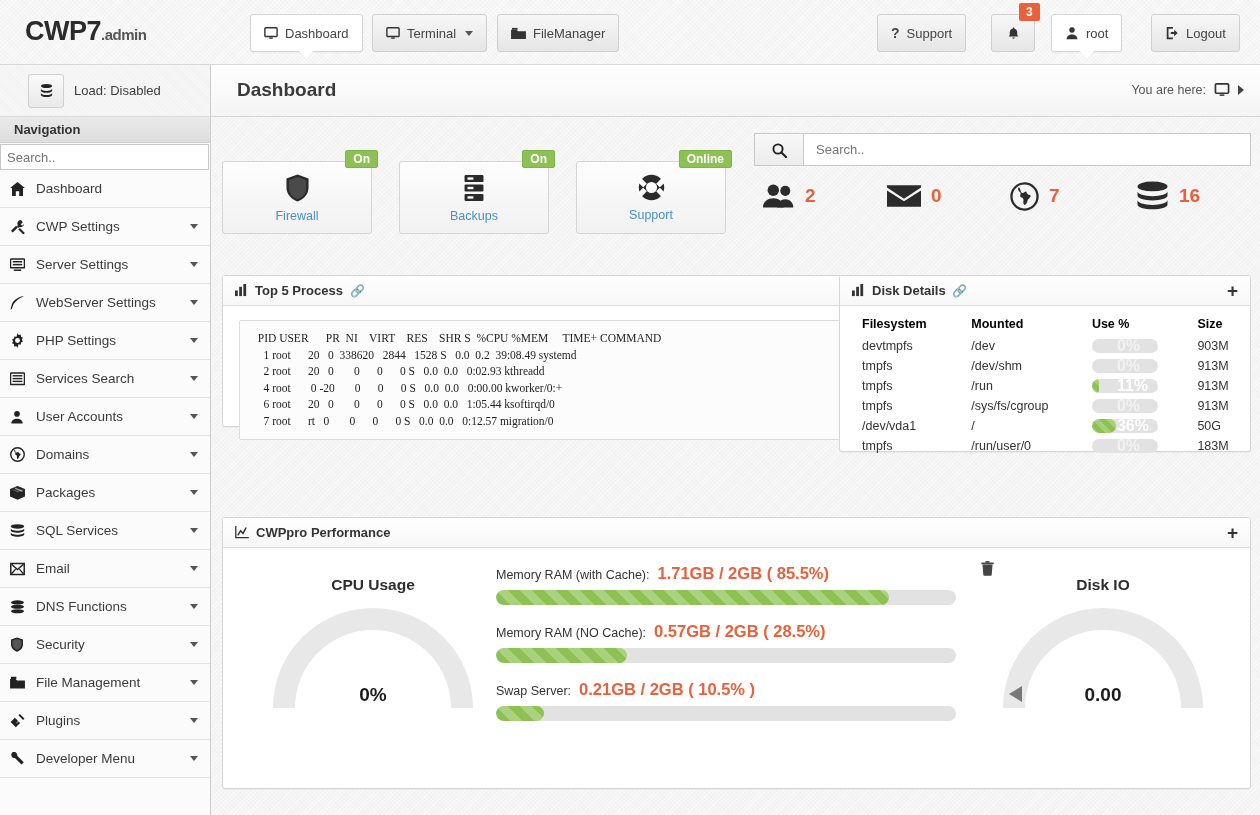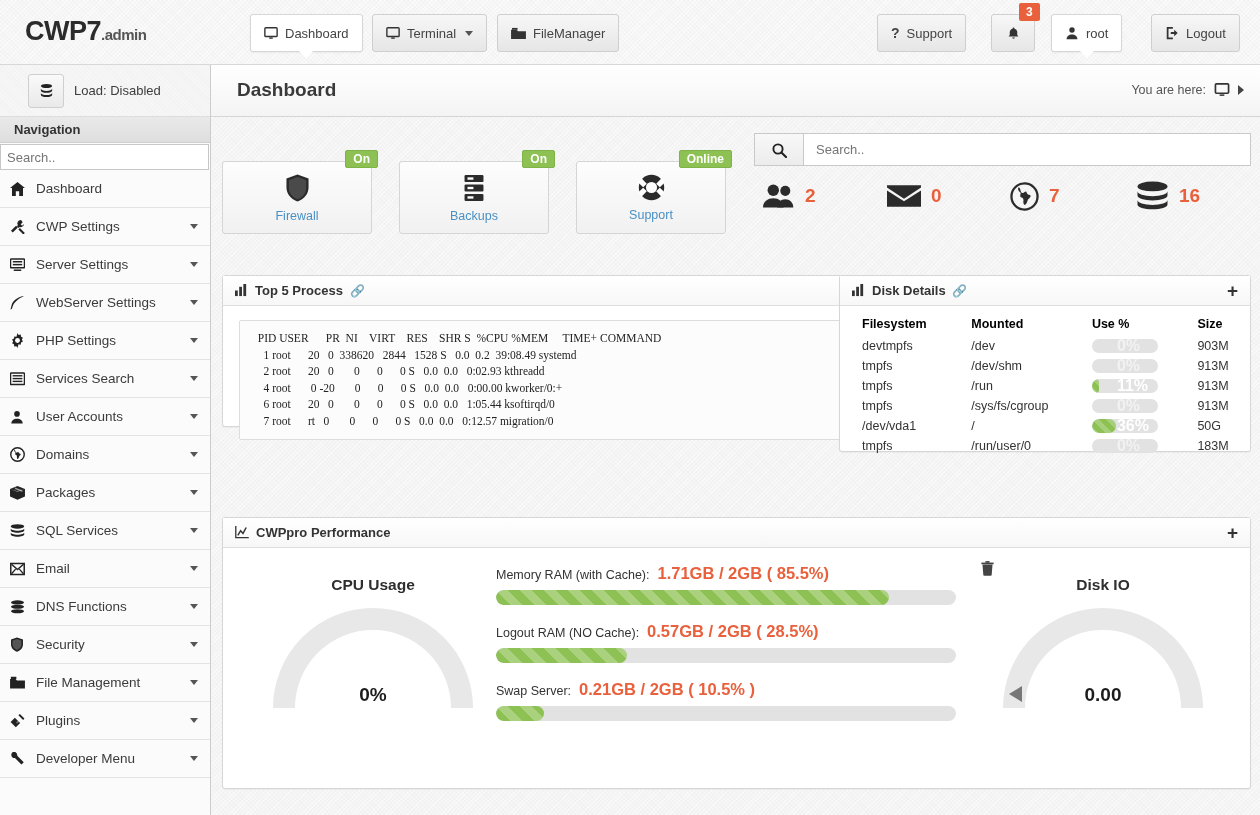--- a/index.html
+++ b/index.html
@@ -824,21 +824,21 @@
             <div class="mem-label-line">
               <span class="mem-label">Memory RAM (with Cache):</span>
               <span class="mem-value">1.71GB / 2GB ( 85.5%)</span>
             </div>
             <div class="mem-track">
               <div class="mem-fill" style="width: 85.5%;"></div>
             </div>
           </div>
           <div class="mem-row">
             <div class="mem-label-line">
-              <span class="mem-label">Logout RAM (NO Cache):</span>
+              <span class="mem-label">Memory RAM (NO Cache):</span>
               <span class="mem-value">0.57GB / 2GB ( 28.5%)</span>
             </div>
             <div class="mem-track">
               <div class="mem-fill" style="width: 28.5%;"></div>
             </div>
           </div>
           <div class="mem-row">
             <div class="mem-label-line">
               <span class="mem-label">Swap Server:</span>
               <span class="mem-value">0.21GB / 2GB ( 10.5% )</span>

